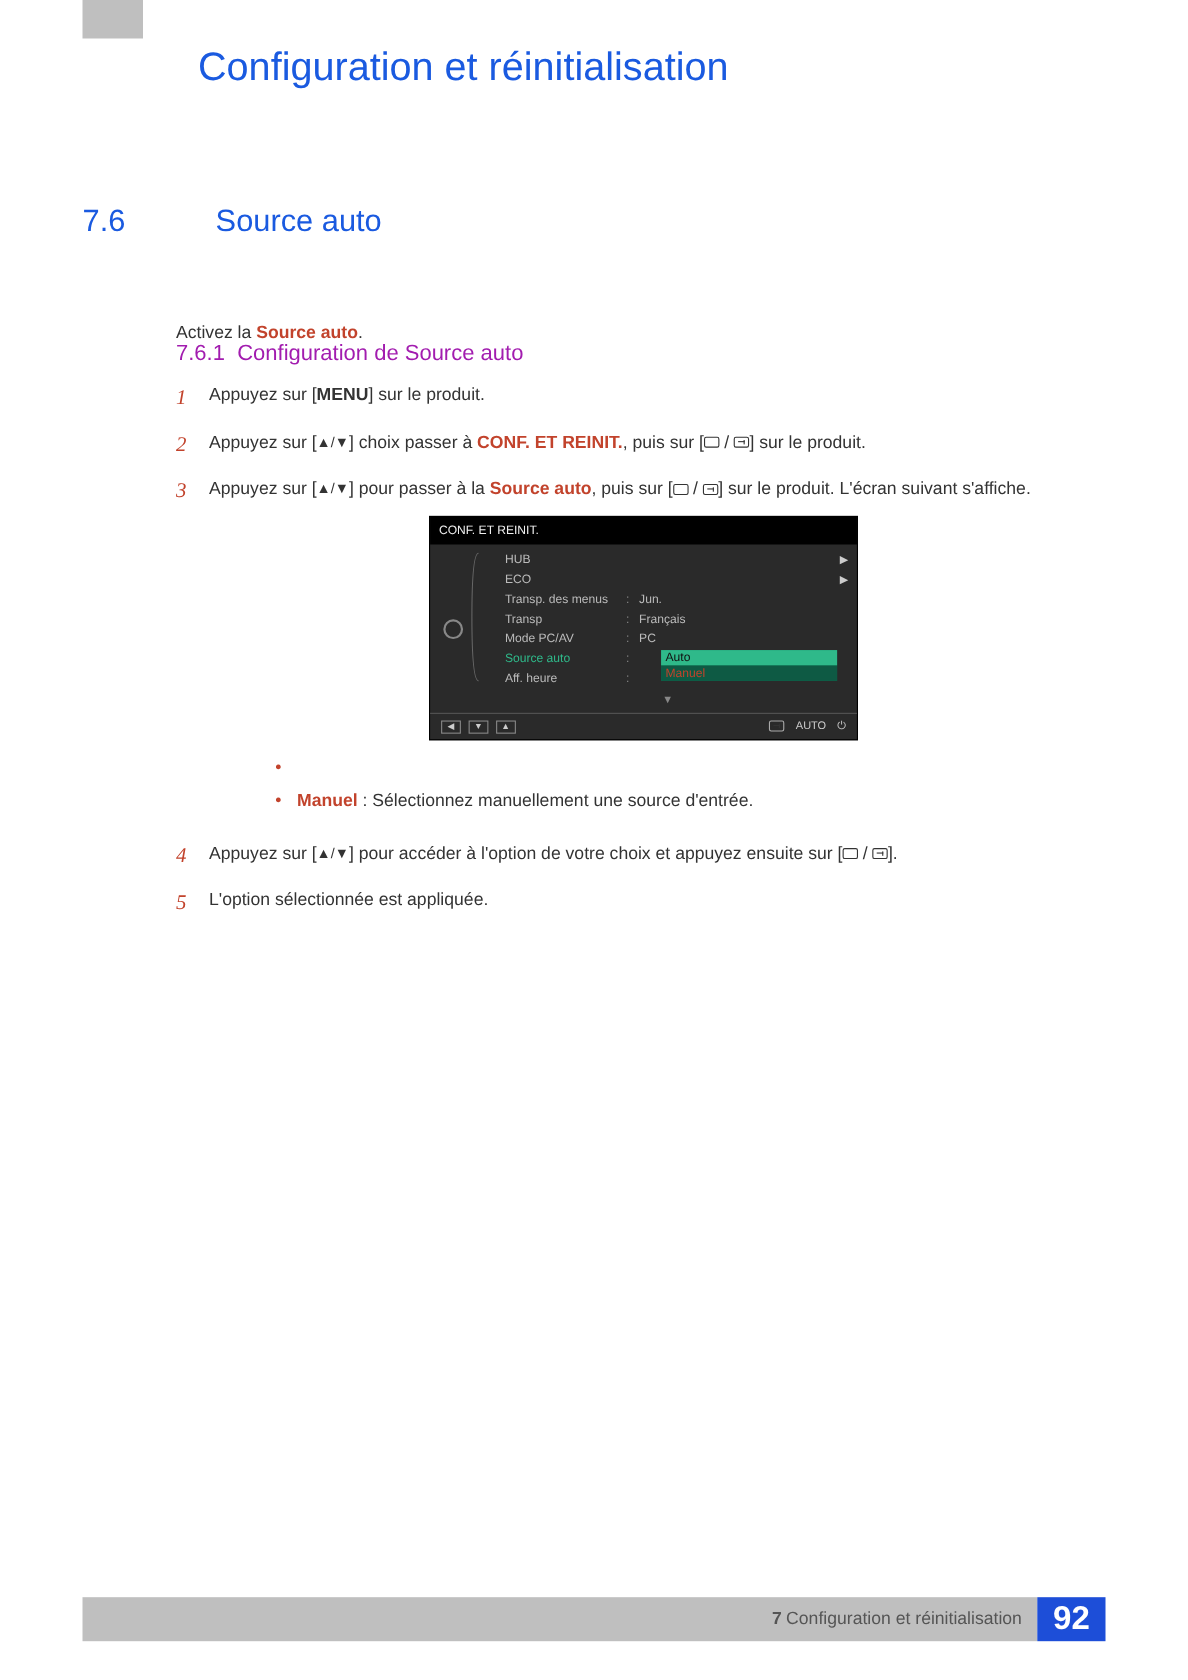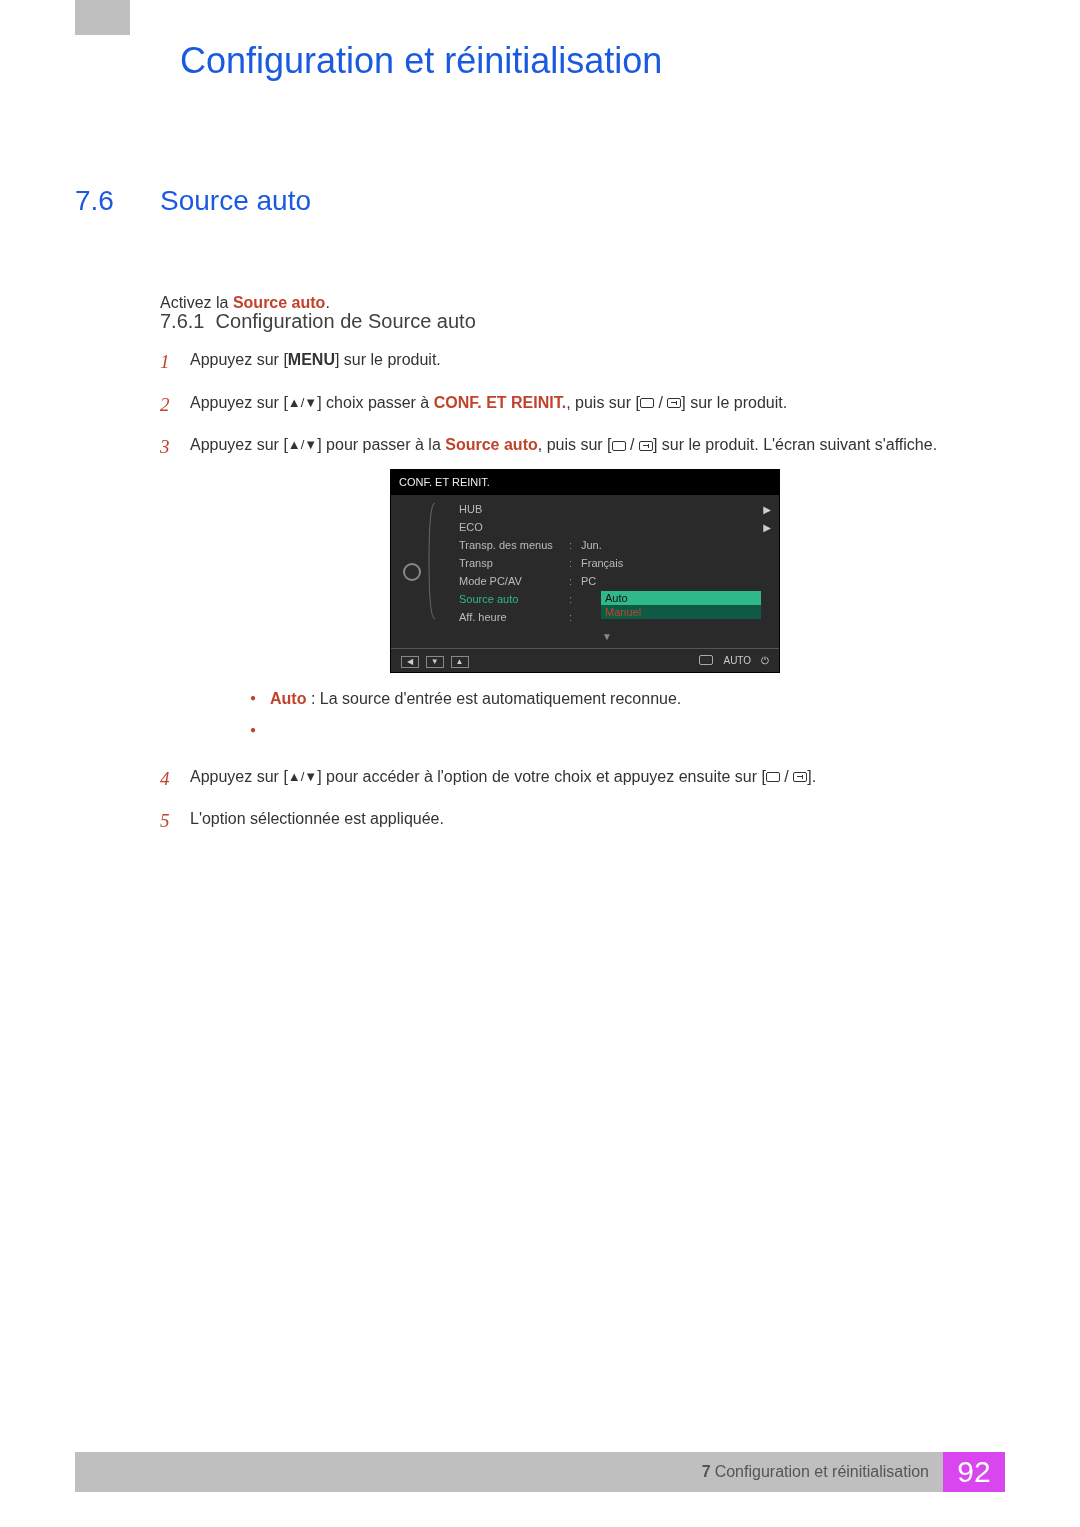--- a/index.html
+++ b/index.html
@@ -26,20 +26,21 @@
     font-size: 36px;
     color: #1a5ae0;
     font-weight: normal;
   }
   .section-row {
     position: absolute;
     left: 75px;
     top: 185px;
     display: flex;
     align-items: baseline;
+    gap: 36px;
   }
   .section-number {
     font-size: 28px;
     color: #1a5ae0;
     width: 85px;
   }
   .section-title {
     font-size: 28px;
     color: #1a5ae0;
   }
@@ -49,21 +50,21 @@
     top: 258px;
     font-size: 16px;
     margin-top: 36px;
   }
   .intro .hl { color: #c2432c; font-weight: bold; }
   .subsection {
     position: absolute;
     left: 160px;
     top: 310px;
     font-size: 20px;
-    color: #404040;
+    color: #a21caf;
   }
   .steps {
     position: absolute;
     left: 160px;
     top: 348px;
     width: 850px;
   }
   .step {
     display: flex;
     margin-bottom: 14px;
@@ -185,27 +186,27 @@
     display:flex;
     align-items:center;
     justify-content:flex-end;
     padding-right: 14px;
     color:#555;
     font-size:16px;
   }
   .footer-bar .chnum { font-weight:bold; margin-right:4px; }
   .footer-page {
     width: 62px;
-    background: #d946ef;
+    background: #1d4ed8;
     color:#fff;
     display:flex;
     align-items:center;
     justify-content:center;
     font-size:30px;
-    font-weight:normal;
+    font-weight:bold;
   }
   .rect-icon {
     display:inline-block;
     width:14px;
     height:10px;
     border:1.5px solid #333;
     border-radius:2px;
     vertical-align:middle;
   }
   .enter-icon {
@@ -340,24 +341,24 @@
             <span class="enter-icon" style="border-color:#aaa"></span>
             <span>AUTO</span>
             <span>⏻</span>
           </div>
         </div>
       </div>
 
       <div class="bullets">
         <div class="b">
           <span class="dot">●</span>
-          <span><span class="hl">Auto</span><span> : La source d'entrée est automatiquement reconnue.</span></span>
         </div>
         <div class="b">
           <span class="dot">●</span>
+          <span><span class="hl">Manuel</span><span> : Sélectionnez manuellement une source d'entrée.</span></span>
         </div>
       </div>
     </div>
   </div>
 
   <div class="step">
     <div class="step-num">4</div>
     <div class="step-body">
       <span>Appuyez sur [</span><span class="glyph">▲/▼</span><span>] pour accéder à l'option de votre choix et appuyez ensuite sur [</span><span class="rect-icon"></span> / <span class="enter-icon"></span><span>].</span>
     </div>

